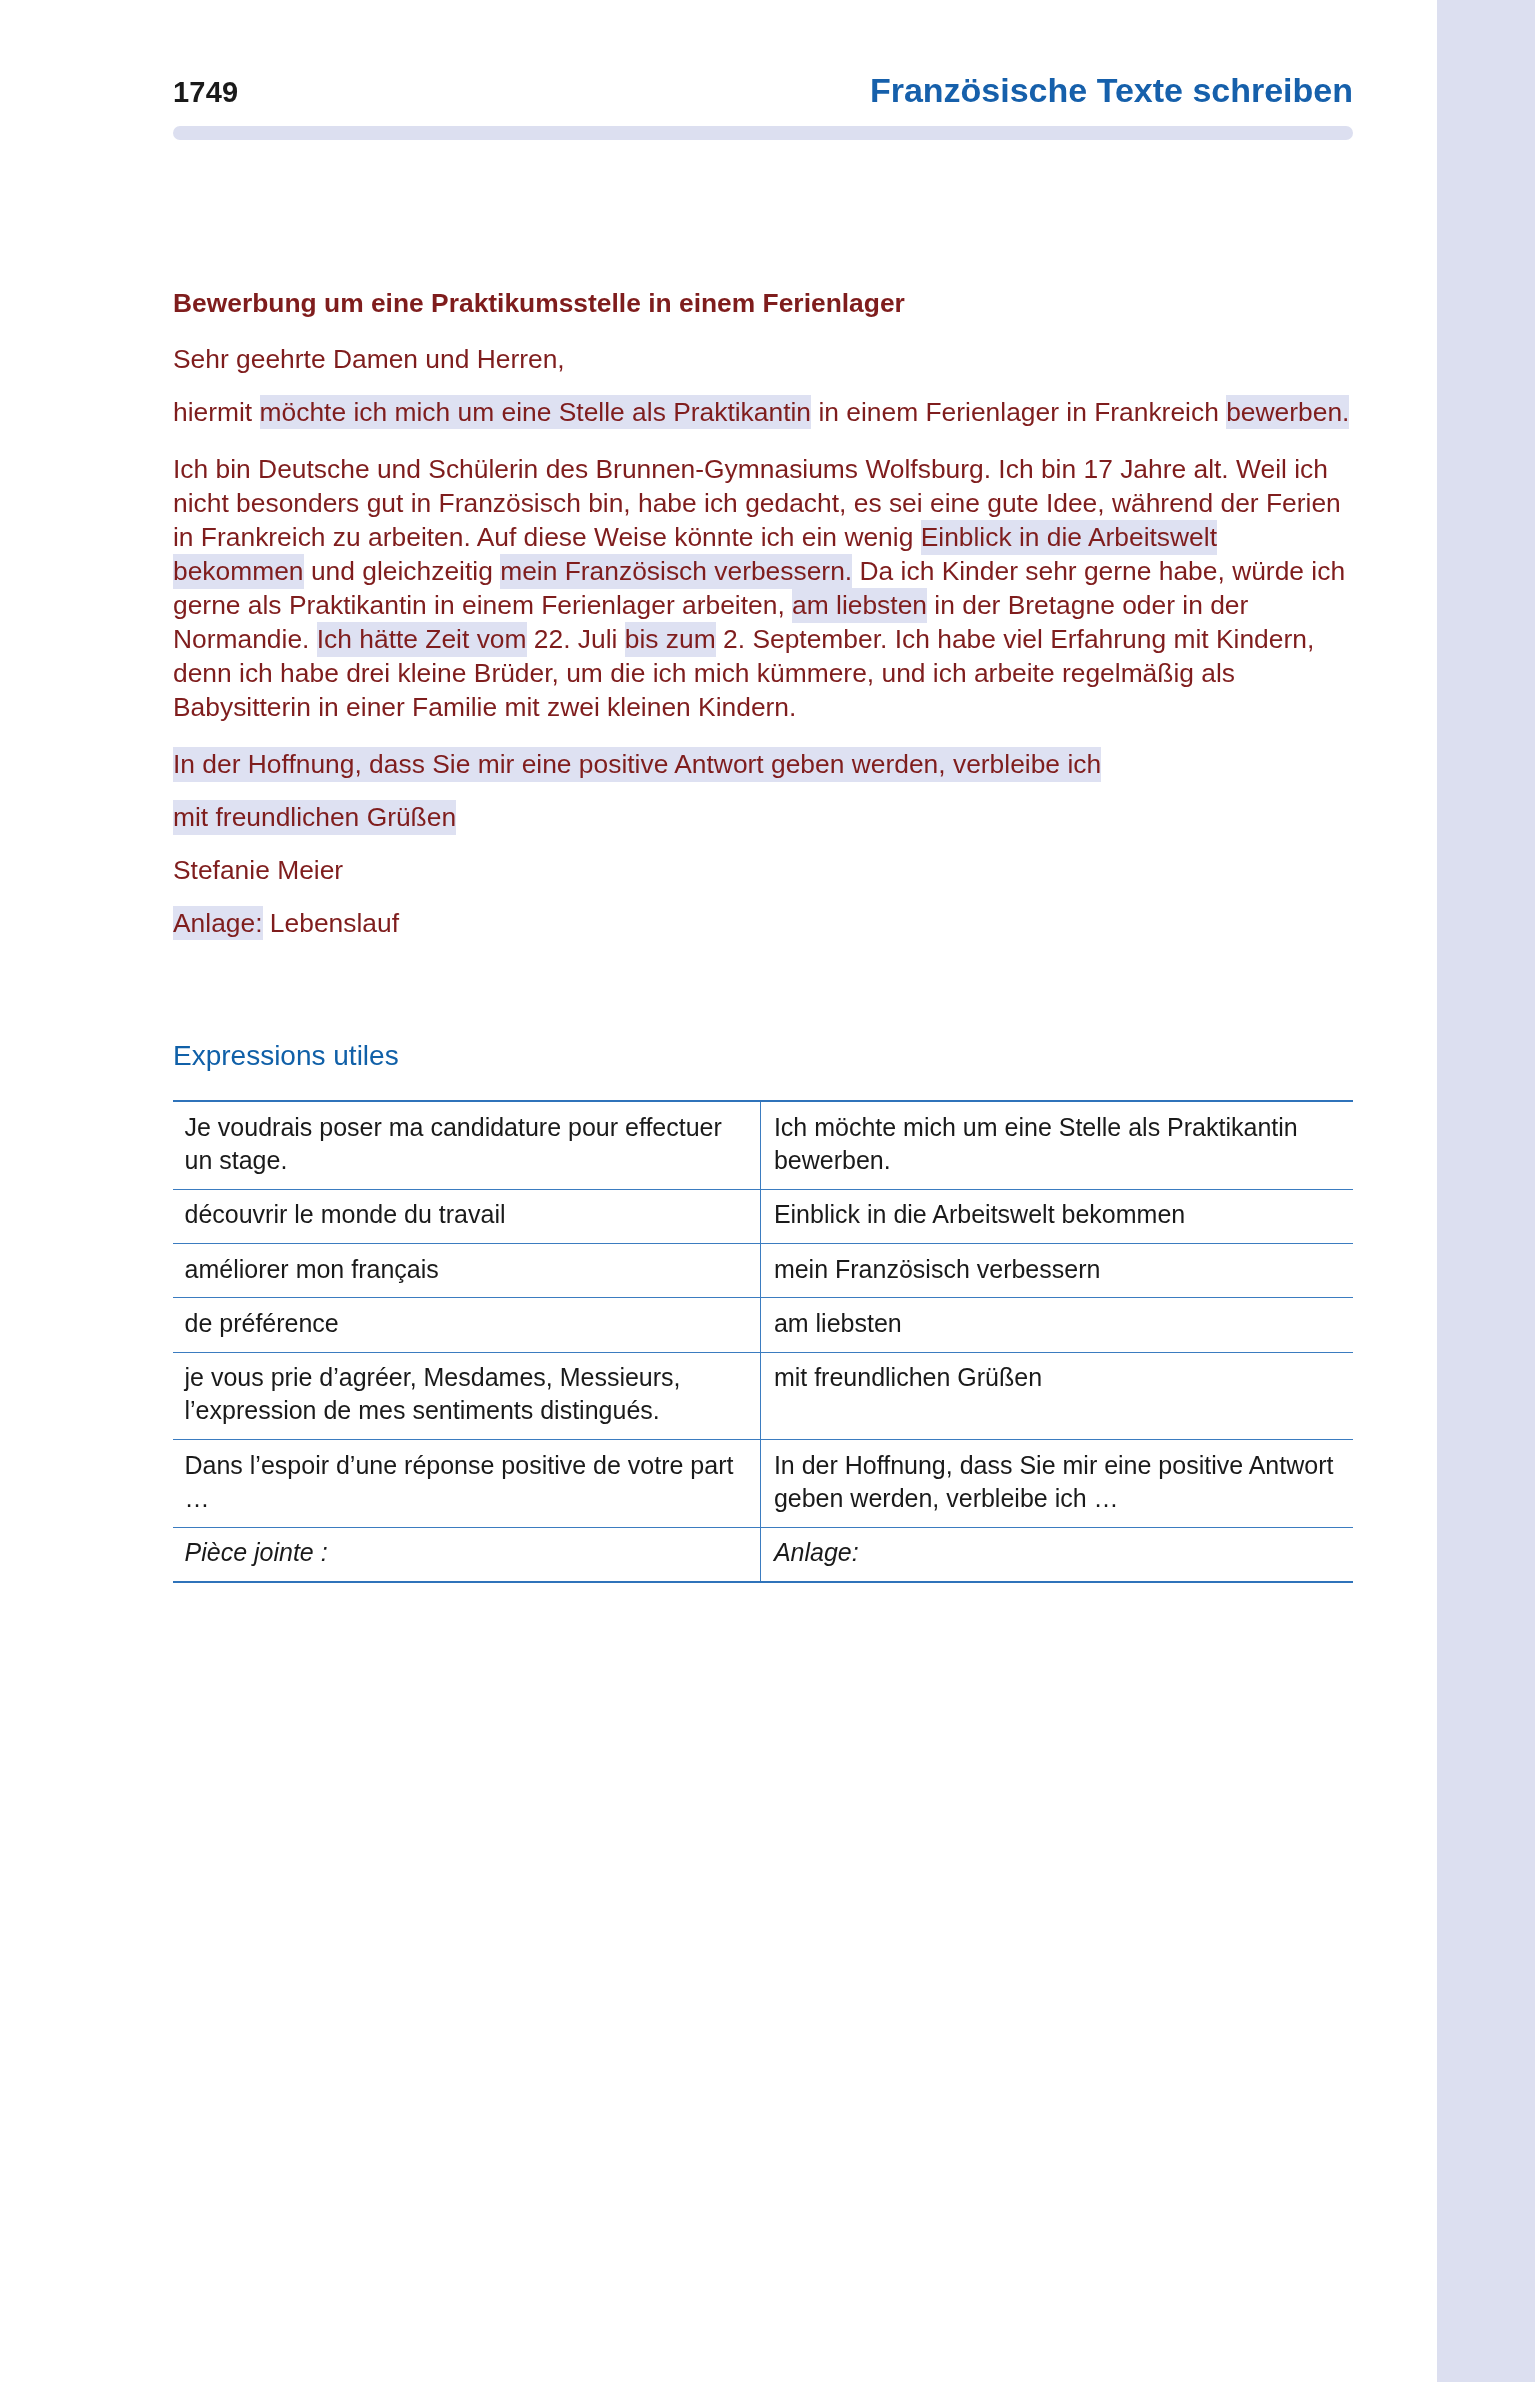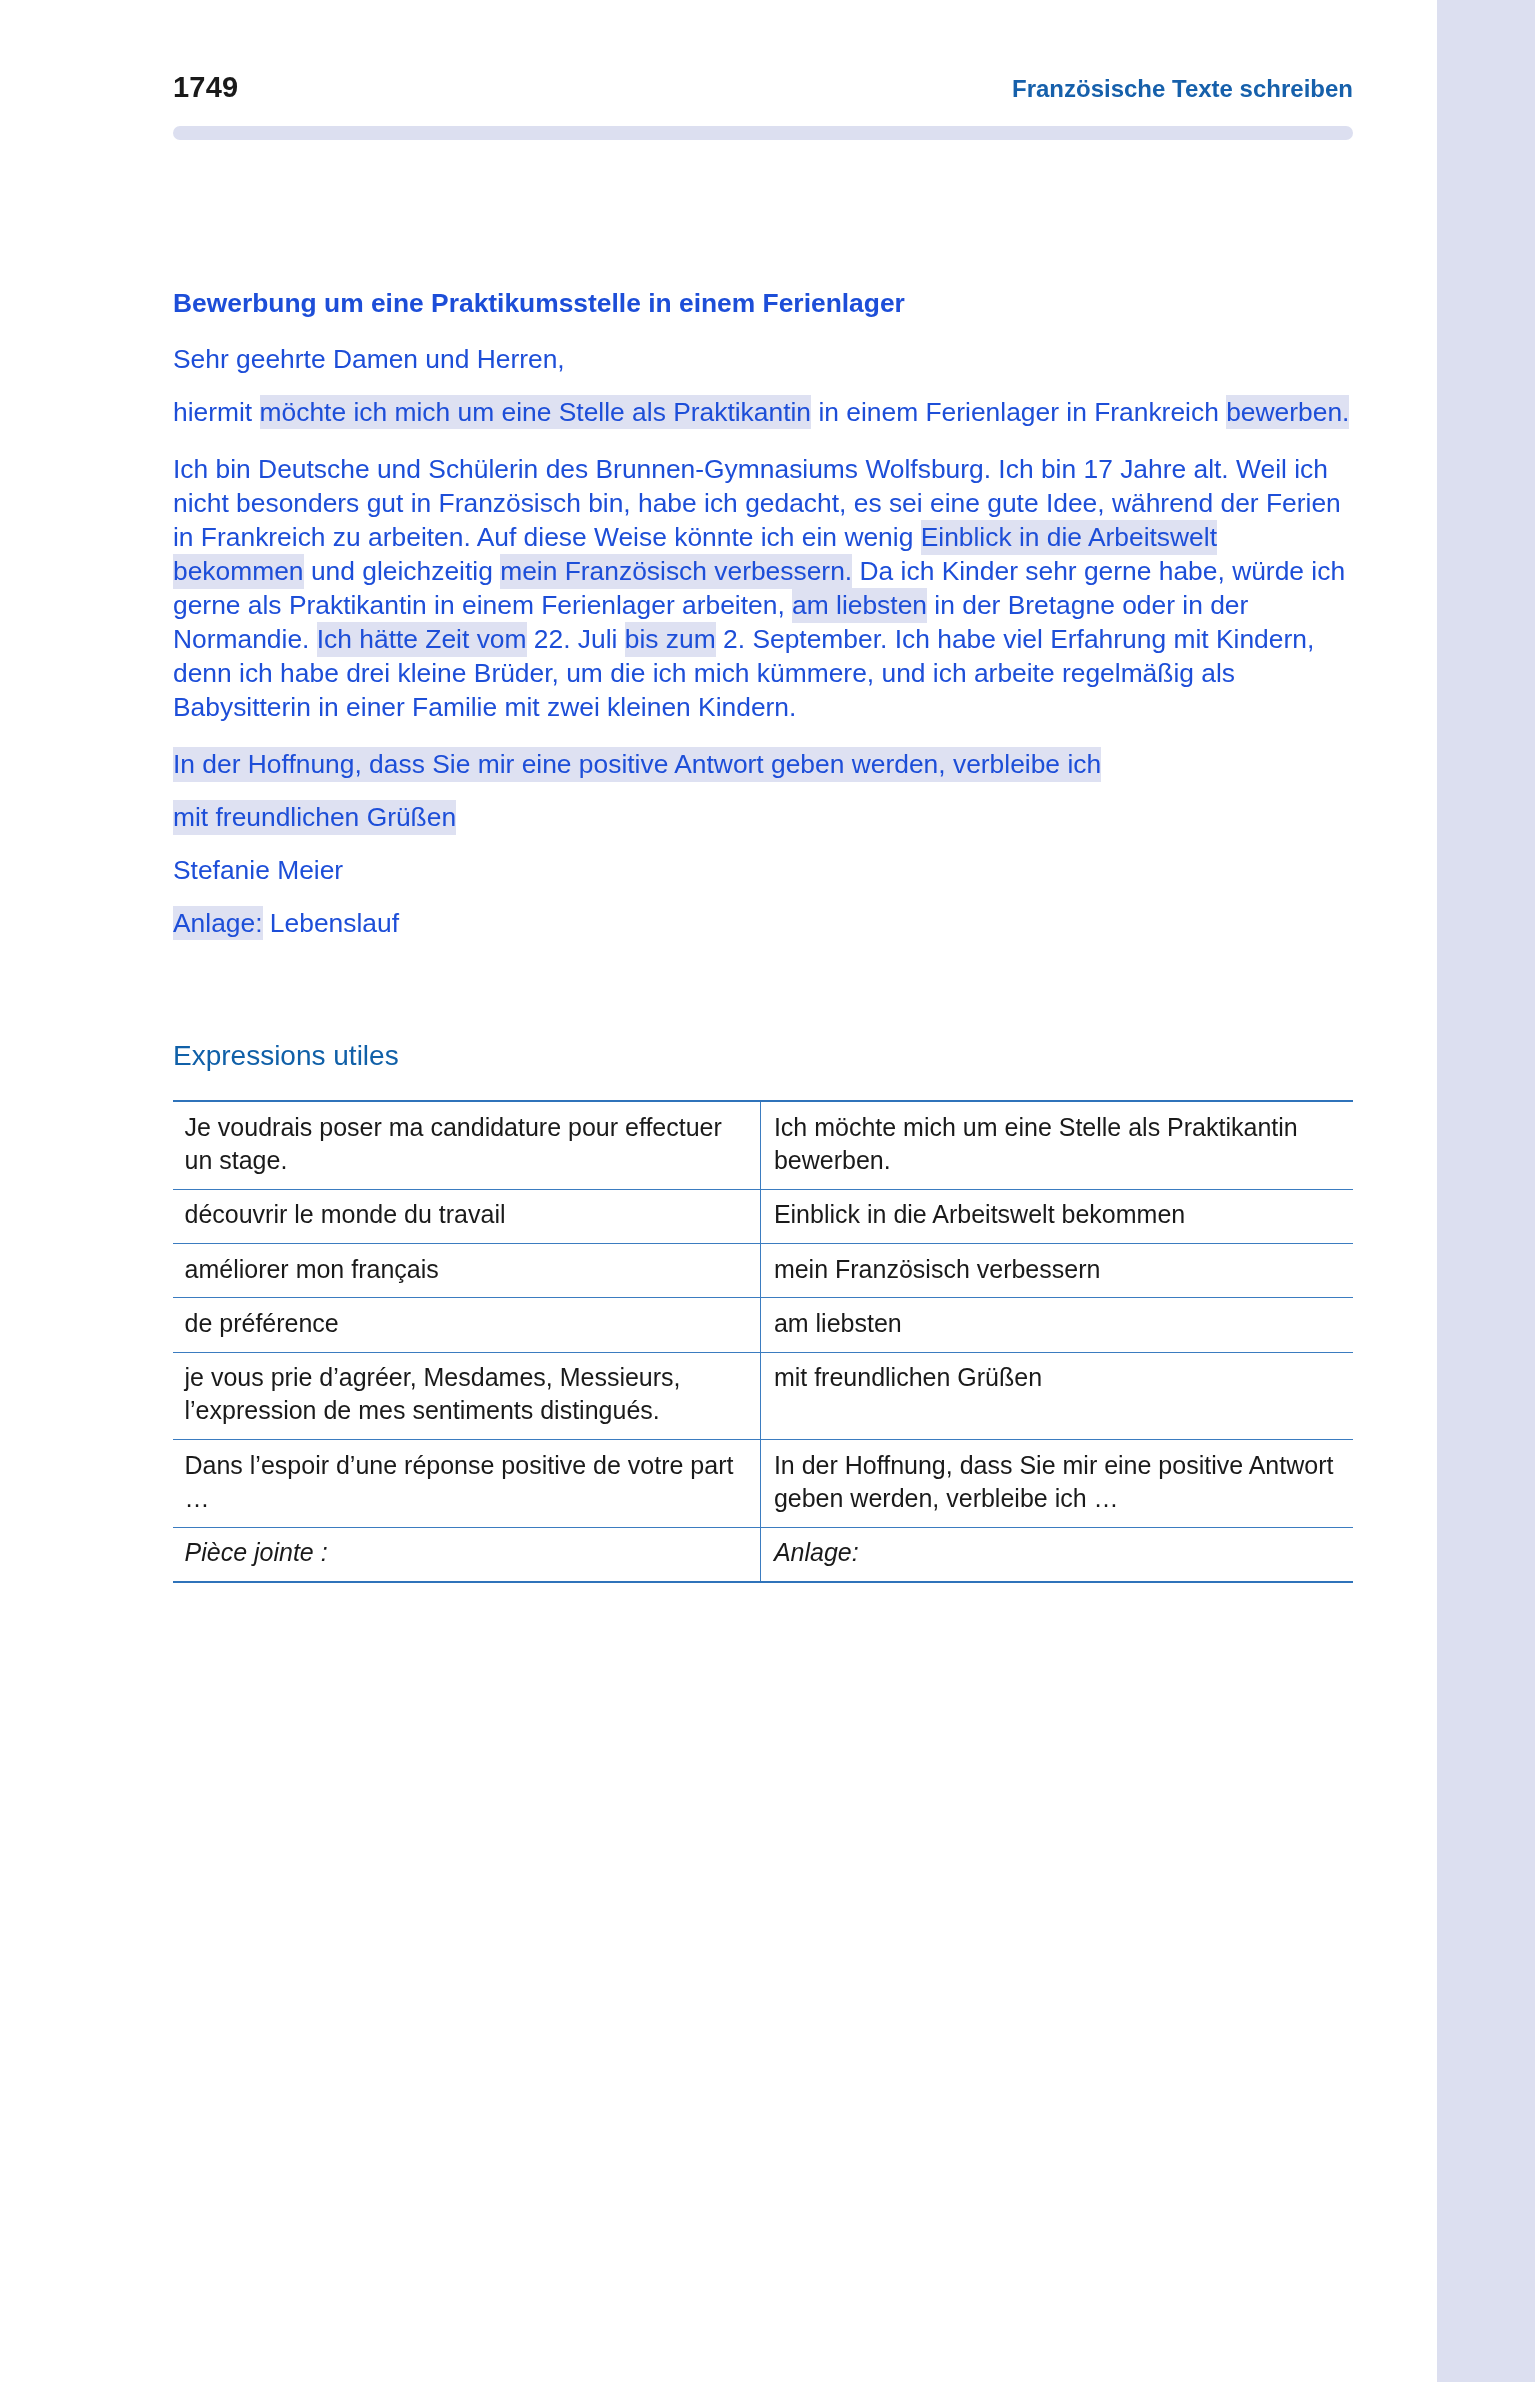--- a/index.html
+++ b/index.html
@@ -44,39 +44,39 @@
     align-items: baseline;
     justify-content: space-between;
     font-weight: bold;
   }
   .folio {
     font-size: 29px;
     color: #1a1a1a;
     letter-spacing: 0.2px;
   }
   .head-title {
-    font-size: 24px;
+    font-size: 34px;
     color: #1660ab;
   }
   .head-rule {
     position: absolute;
     top: 126px;
     left: 0;
     width: 1180px;
     height: 14.4px;
     background: #dcdff0;
     border-radius: 7.7px;
   }
   
   .letter {
     position: absolute;
     top: 286px;
     left: 0;
     width: 1180px;
-    color: #1d4ed8;
+    color: #7f1d1d;
   }
   .letter p {
     margin: 0 0 18px 0;
     font-size: 26.4px;
     line-height: 1.318;
   }
   .letter p.tight {
     line-height: 1.29;
   }
   .letter .subject {

